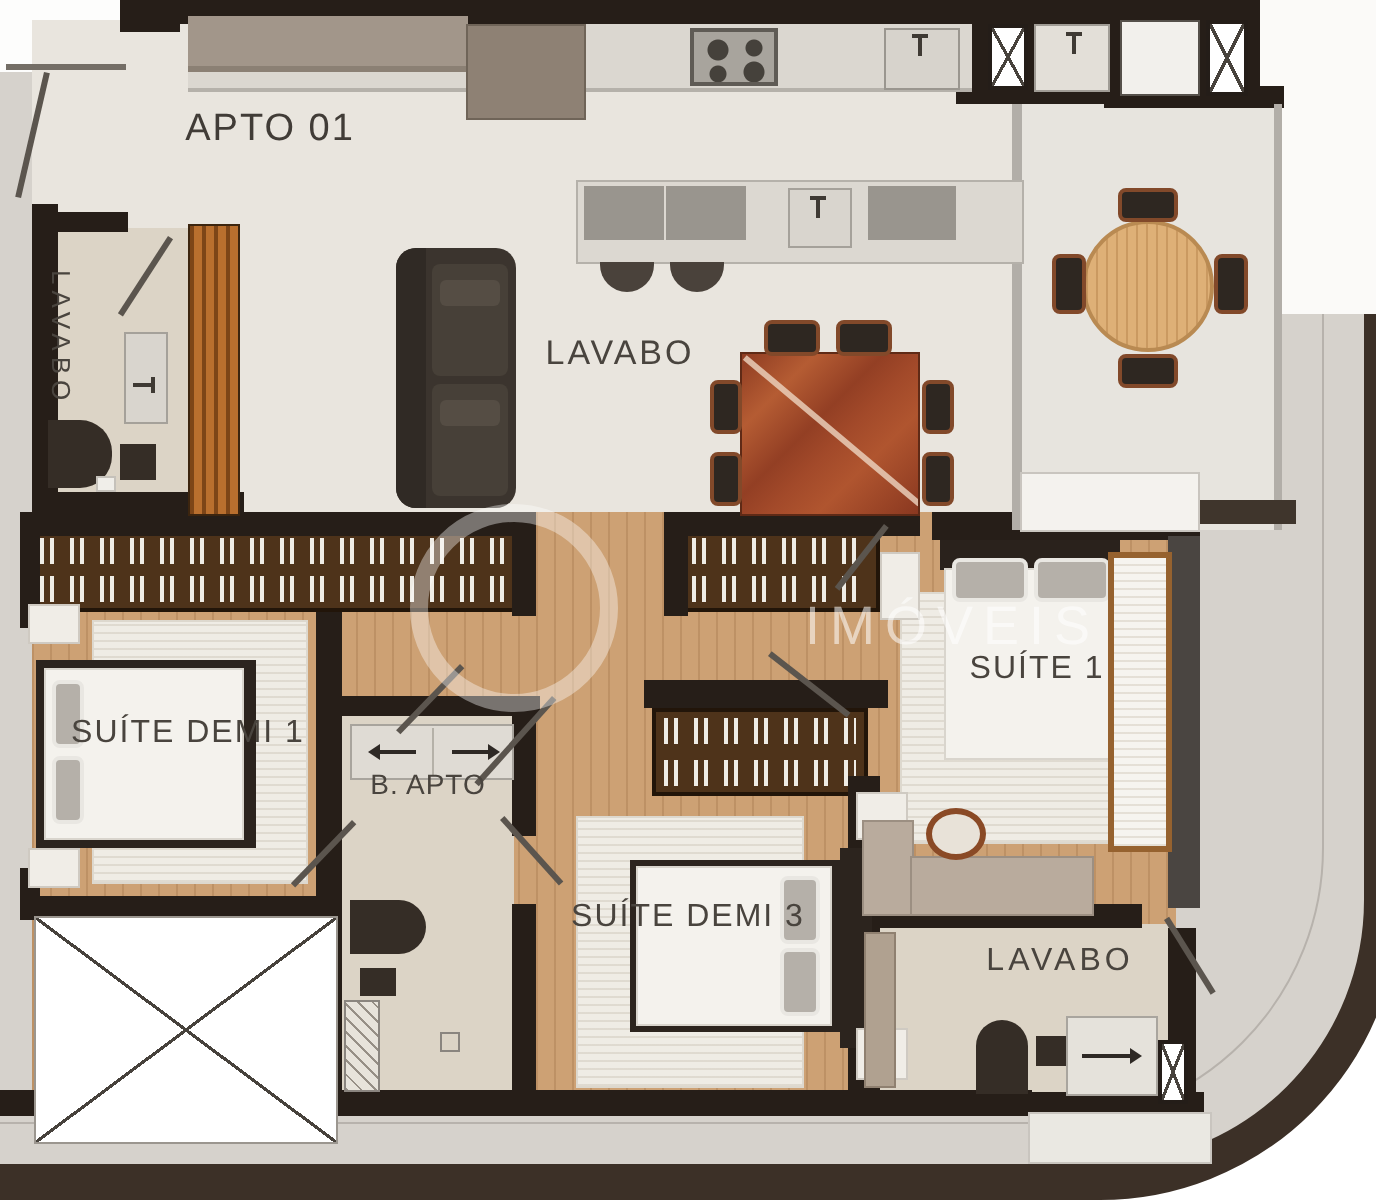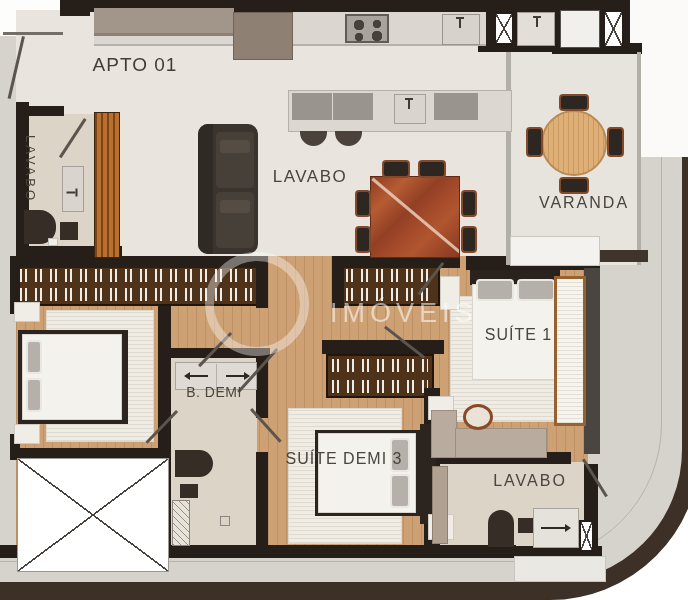--- a/index.html
+++ b/index.html
@@ -196,22 +196,22 @@
 
   <div class="a leaf" style="left:230px;top:332px;height:46px;transform:rotate(44deg)"></div>
   <div class="a leaf" style="left:384px;top:328px;height:50px;transform:rotate(-52deg)"></div>
   <div class="a leaf" style="left:276px;top:348px;height:58px;transform:rotate(42deg)"></div>
   <div class="a leaf" style="left:442px;top:262px;height:40px;transform:rotate(38deg)"></div>
   <div class="a leaf" style="left:582px;top:460px;height:44px;transform:rotate(-32deg)"></div>
 
   <div class="lbl" style="left:60px;top:54px;width:150px;font-size:19px;letter-spacing:1px;color:#413c37">APTO 01</div>
   <div class="lbl" style="left:38px;top:135px;width:110px;font-size:13px;letter-spacing:3px;transform:rotate(90deg);transform-origin:0 0;text-align:left">LAVABO</div>
   <div class="lbl" style="left:240px;top:167px;width:140px;font-size:17px">LAVABO</div>
-  <div class="lbl" style="left:510px;top:194px;width:148px;font-size:16px;letter-spacing:2px">VARANDA</div>
-  <div class="lbl" style="left:172px;top:384px;width:84px;font-size:14px;letter-spacing:.5px">B. DEMI</div>
+  <div class="lbl" style="left:14px;top:358px;width:160px;font-size:16px;letter-spacing:1px">SUÍTE DEMI 1</div>
+  <div class="lbl" style="left:172px;top:384px;width:84px;font-size:14px;letter-spacing:.5px">B. APTO</div>
   <div class="lbl" style="left:452px;top:326px;width:133px;font-size:16px;letter-spacing:1px">SUÍTE 1</div>
   <div class="lbl" style="left:262px;top:450px;width:164px;font-size:16px;letter-spacing:1px">SUÍTE DEMI 3</div>
   <div class="lbl" style="left:470px;top:472px;width:120px;font-size:16px;letter-spacing:2px">LAVABO</div>
 
   <div class="a wm" style="left:205px;top:252px;width:104px;height:104px;border:9px solid rgba(255,255,255,.38);border-radius:50%"></div>
-  <div class="a wm" style="left:330px;top:298px;width:220px;font-size:27px;letter-spacing:5px;text-align:left">IMÓVEIS</div>
+  <div class="a wm" style="left:330px;top:298px;width:220px;font-size:27px;letter-spacing:5px;text-align:right">IMÓVEIS</div>
 
 </div>
 
 </body></html>

